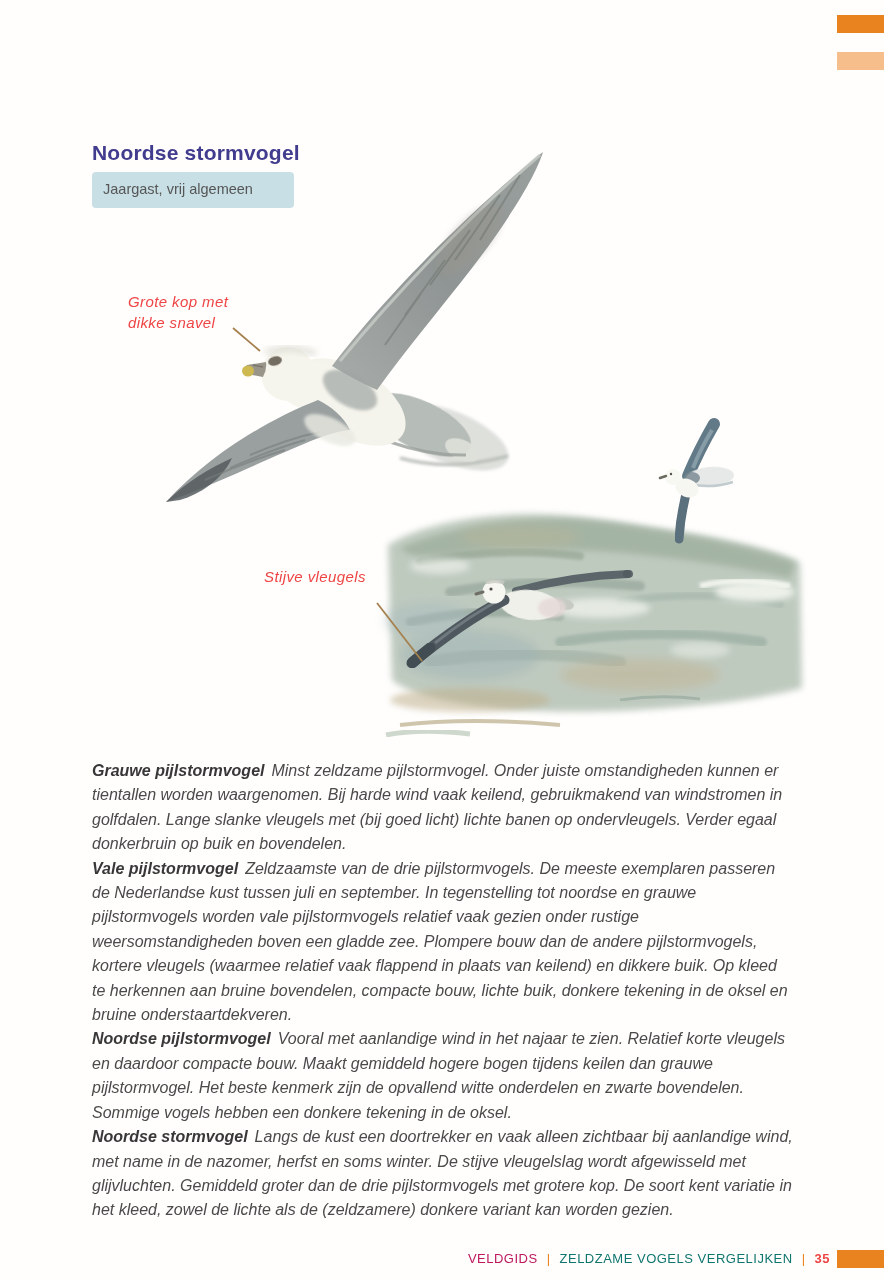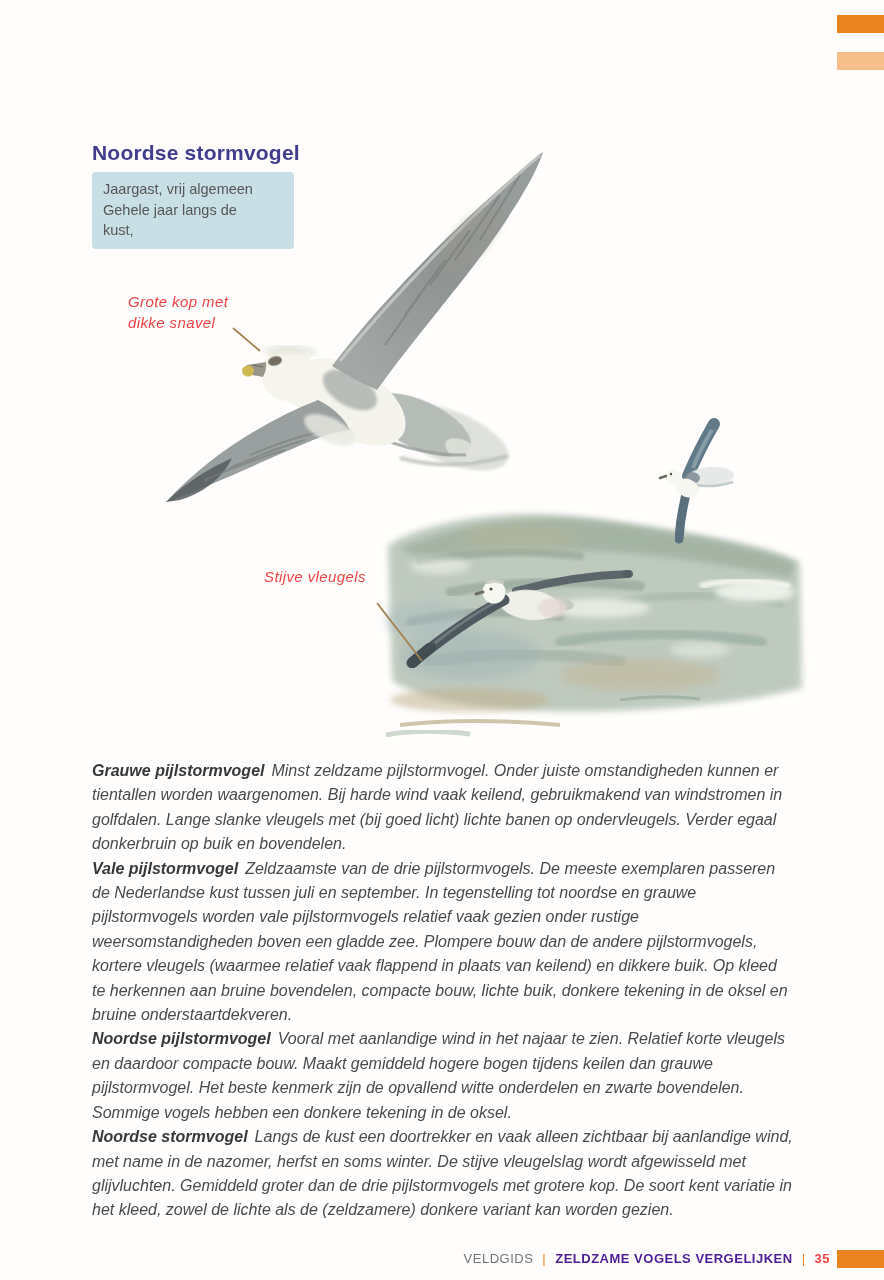--- a/index.html
+++ b/index.html
@@ -35,38 +35,37 @@
     font-size:16px;line-height:24.4px;color:#4A4A4A;
   }
   .bodytext p{margin:0;font-style:italic;}
   .sp-name{font-weight:bold;color:#383838;margin-right:7px;}
   
   .footer{
     position:absolute;top:1248px;right:54px;height:20px;
     display:flex;align-items:center;gap:9px;
     font-size:13px;letter-spacing:.5px;white-space:nowrap;
   }
-  .f-series{color:#737373;}
+  .f-series{color:#be185d;}
   .f-sep{color:#E8831F;}
-  .f-section{color:#4c1d95;font-weight:bold;}
+  .f-section{color:#0f766e;font-weight:normal;}
   .f-page{color:#ef4444;font-weight:bold;}
   .footer-block{position:absolute;left:837px;top:1250px;width:47px;height:18px;background:#E8831F;}
   svg{position:absolute;left:80px;top:140px;}
 </style>
 </head>
 <body>
 
 <div class="bar bar1"></div>
 <div class="bar bar2"></div>
 
 <h1 class="title">Noordse stormvogel</h1>
 
 <div class="info-box">
   <div>Jaargast, vrij algemeen</div>
-  <div>Gehele jaar langs de kust,</div>
 </div>
 
 <svg width="740" height="620" viewBox="80 140 740 620">
   <defs>
     <filter id="b1" x="-30%" y="-30%" width="160%" height="160%">
         <feGaussianBlur stdDeviation="0.7"></feGaussianBlur>
       </filter>
     <filter id="b2" x="-40%" y="-40%" width="180%" height="180%">
         <feGaussianBlur stdDeviation="1.6"></feGaussianBlur>
       </filter>

